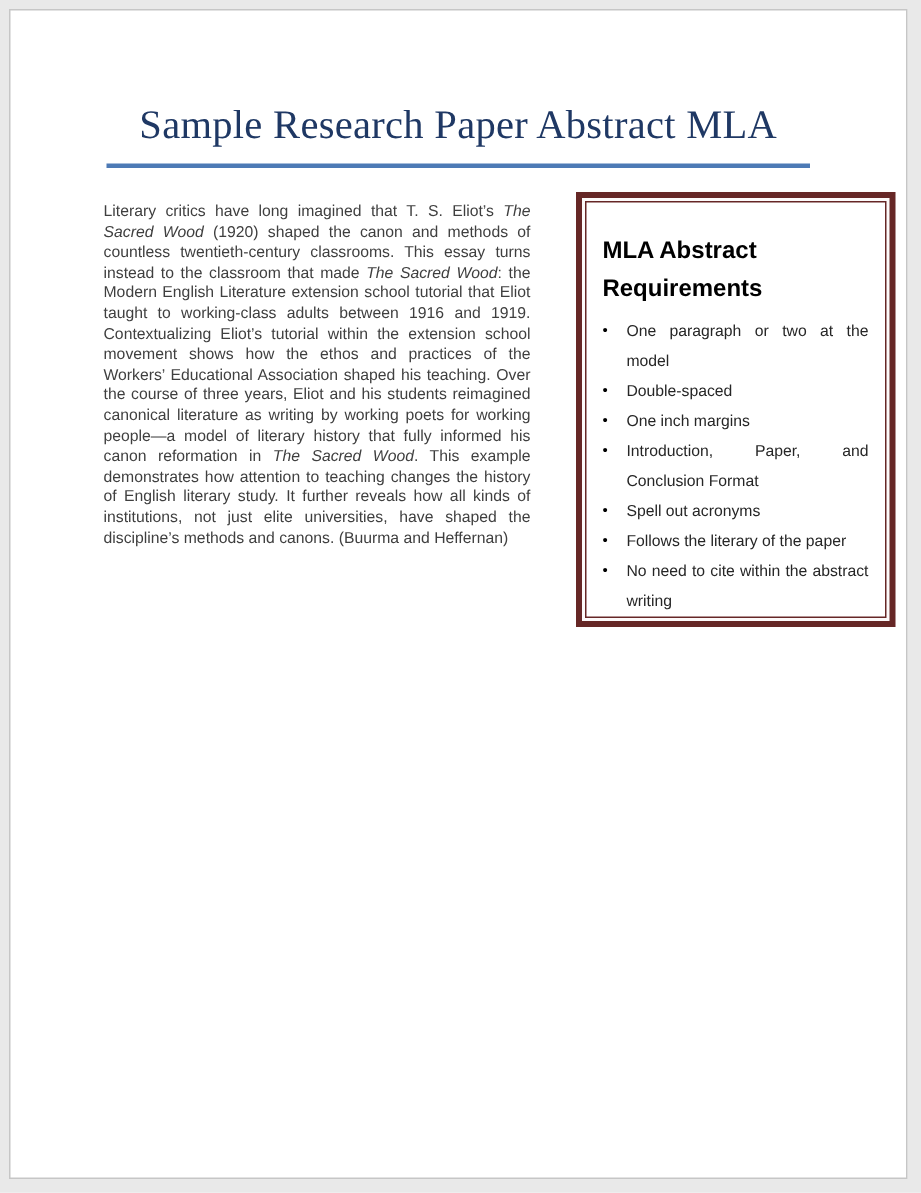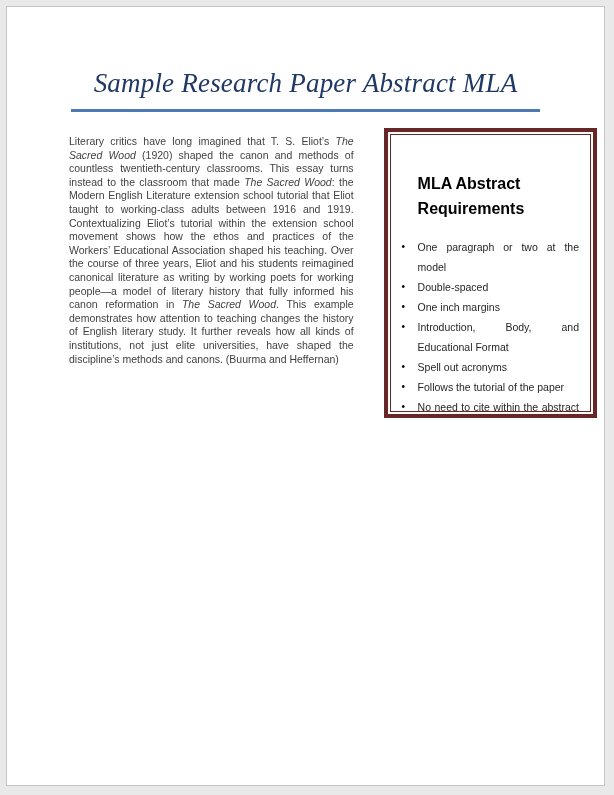--- a/index.html
+++ b/index.html
@@ -30,21 +30,20 @@
     margin: 58px 64px 0 64px;
     font-family: "Liberation Serif", serif;
     font-weight: 400;
     font-size: 27px;
     line-height: 36px;
     text-align: center;
     color: #1f3864;
     border-bottom: 3px solid #4d7ab5;
     padding-bottom: 8px;
     letter-spacing: 0.2px;
-    font-style: italic;
   }
   .content {
     display: flex;
     align-items: flex-start;
     margin: 16px 7px 0 62px;
     gap: 30px;
   }
   .abstract {
     margin: 7px 0 0 0;
     width: 301px;
@@ -68,21 +67,21 @@
   .req-inner {
     box-sizing: border-box;
     width: 100%;
     height: 100%;
     border: 1px solid #662726;
     background: #ffffff;
     padding: 20px 11px 0 11px;
     overflow: hidden;
   }
   .req-heading {
-    margin: 16px;
+    margin: 0;
     font-size: 16px;
     line-height: 25px;
     font-weight: 700;
     color: #000000;
   }
   .req-list {
     list-style: none;
     margin: 6px 0 0 0;
     padding: 0;
   }
@@ -126,29 +125,29 @@
               <li>
               <span class="bullet">•</span>
               <span class="li-text">Double-spaced</span>
             </li>
               <li>
               <span class="bullet">•</span>
               <span class="li-text">One inch margins</span>
             </li>
               <li>
               <span class="bullet">•</span>
-              <span class="li-text">Introduction, Body, and Educational Format</span>
+              <span class="li-text">Introduction, Paper, and Conclusion Format</span>
             </li>
               <li>
               <span class="bullet">•</span>
               <span class="li-text">Spell out acronyms</span>
             </li>
               <li>
               <span class="bullet">•</span>
-              <span class="li-text">Follows the tutorial of the paper</span>
+              <span class="li-text">Follows the literary of the paper</span>
             </li>
               <li>
               <span class="bullet">•</span>
               <span class="li-text">No need to cite within the abstract writing</span>
             </li>
               <li>
               <span class="bullet">•</span>
               <span class="li-text">No footnotes needed</span>
             </li>
             </ul>

